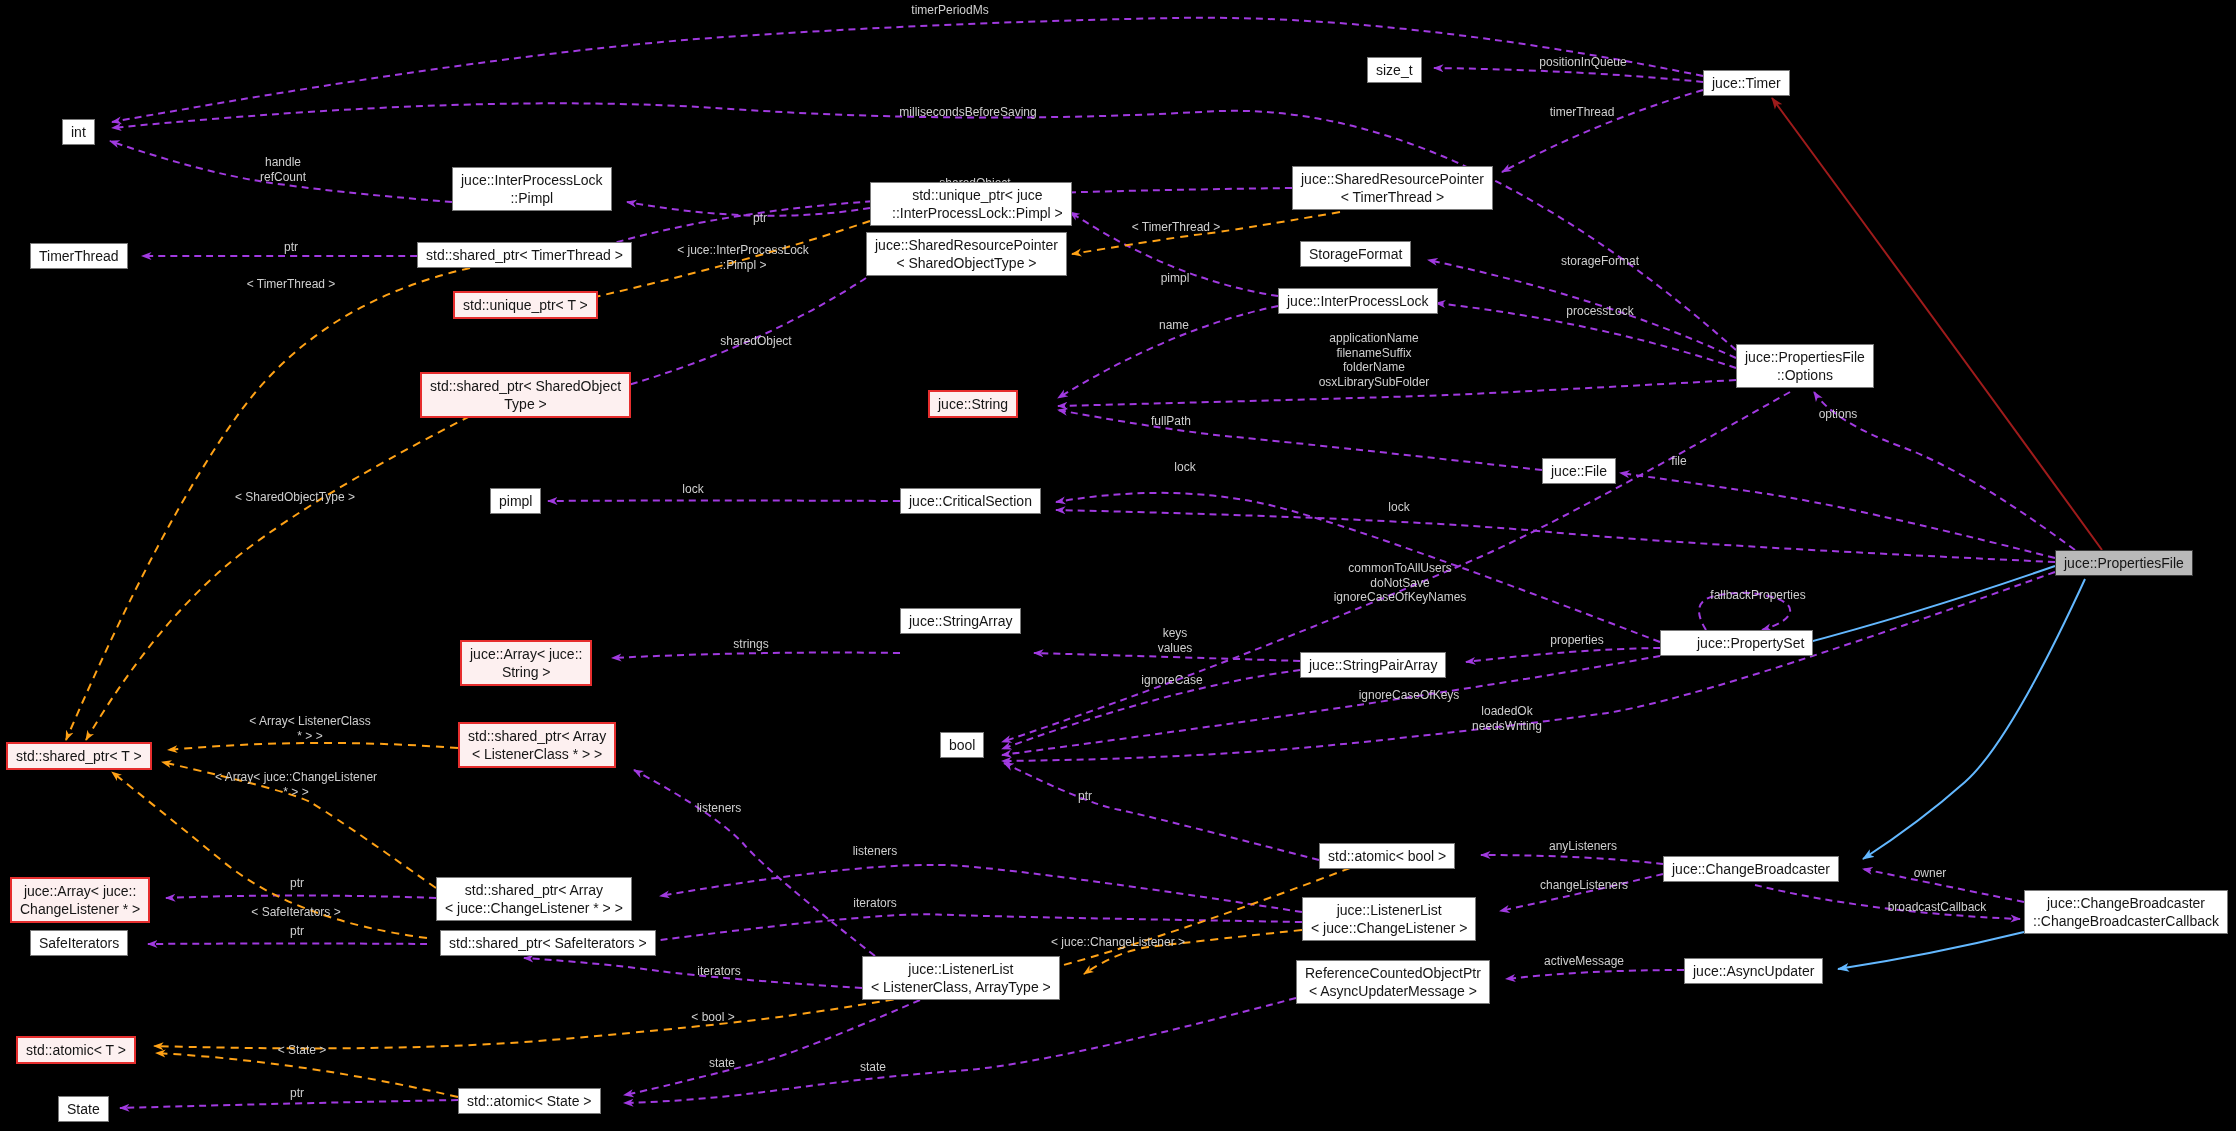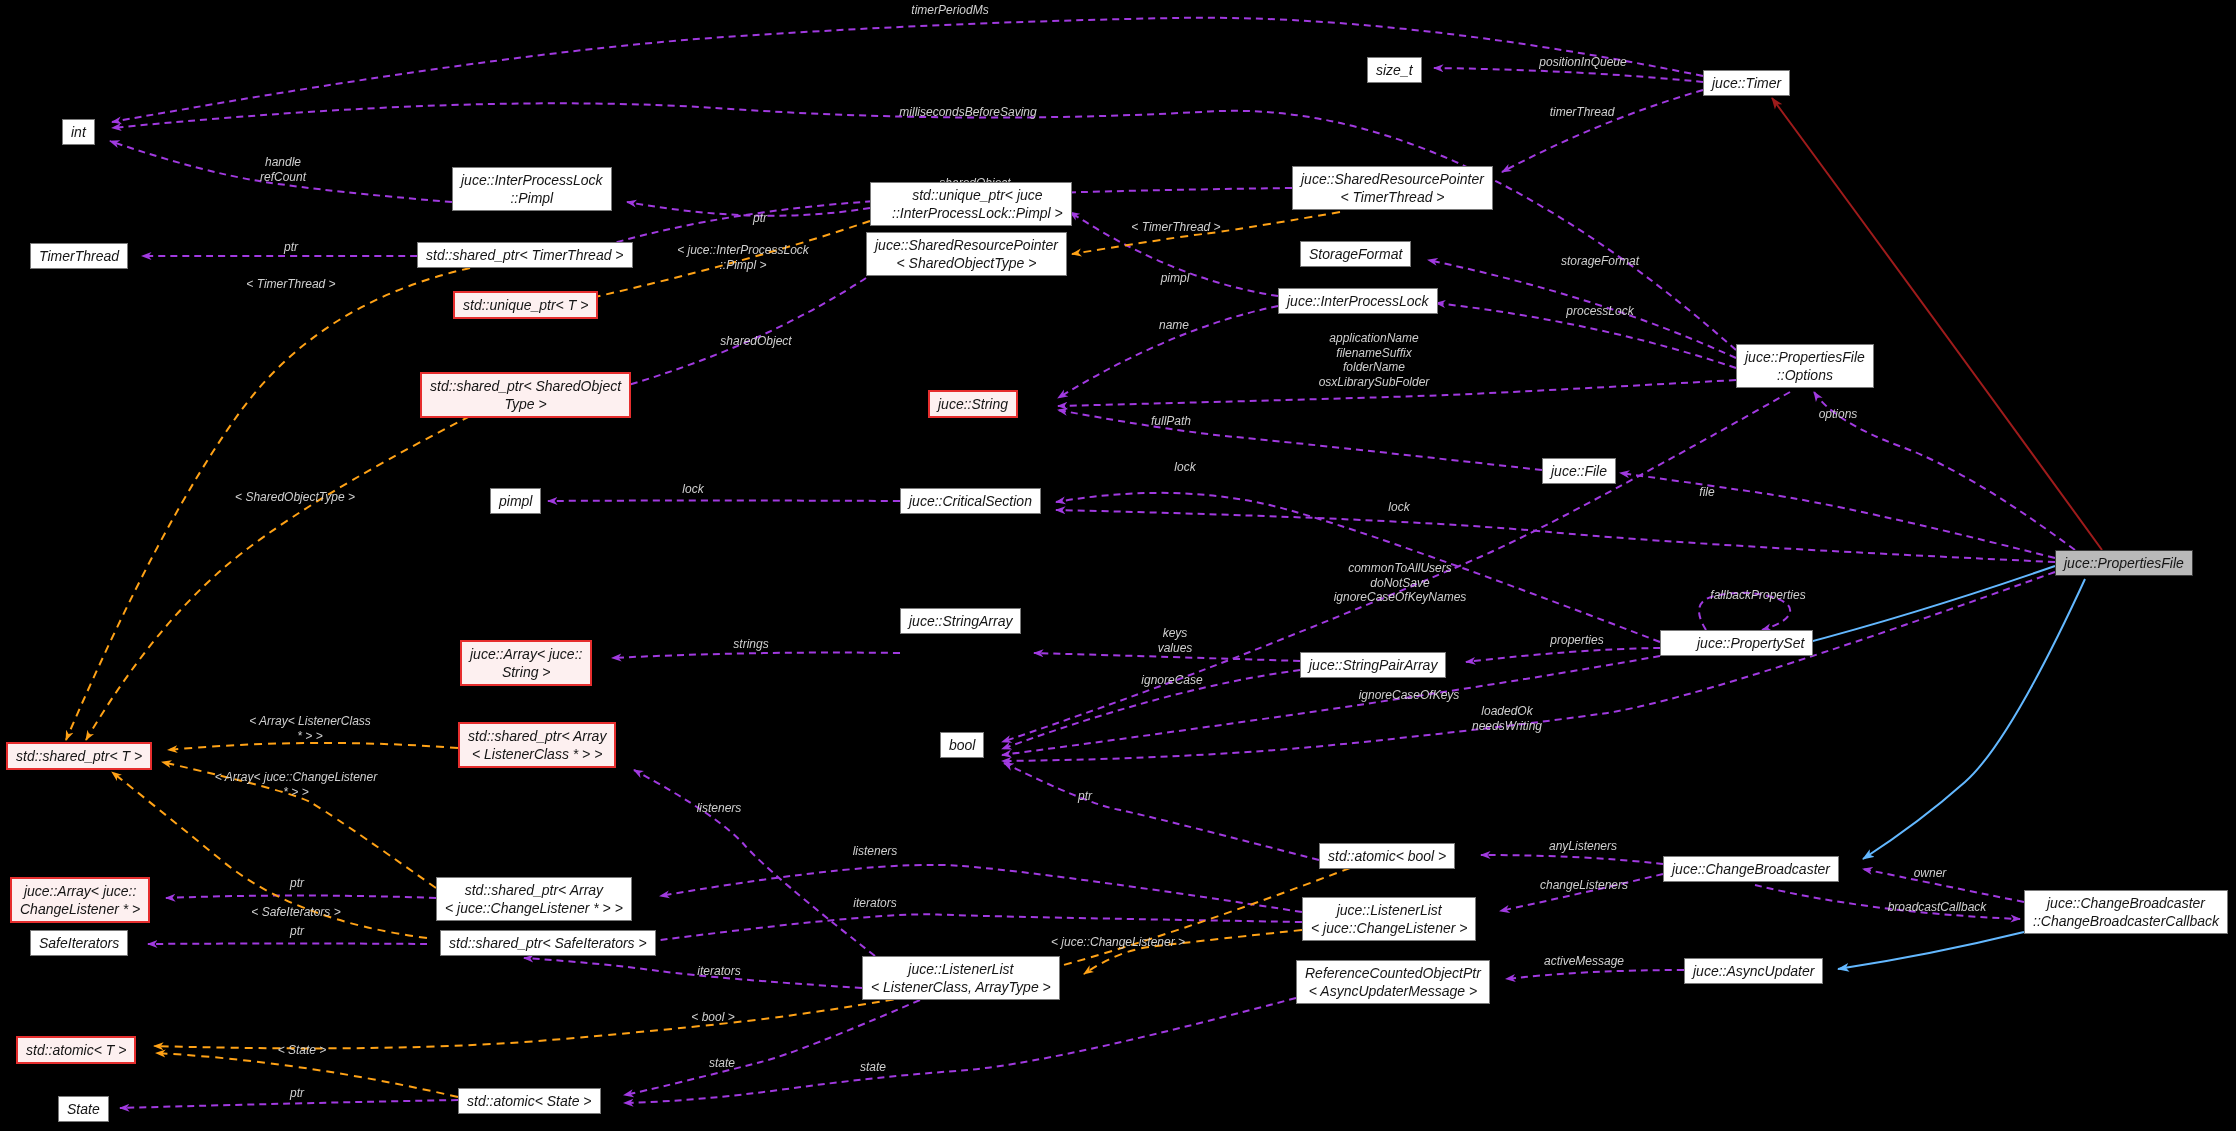--- a/index.html
+++ b/index.html
@@ -1,17 +1,17 @@
 <!DOCTYPE html>
 <html><head>
 <meta charset="utf-8">
 <style>
   html,body{margin:0;padding:0;background:#000;}
   #stage{position:relative;width:2236px;height:1131px;background:#000;overflow:hidden;
-         font-family:"Liberation Sans","DejaVu Sans",sans-serif;font-style:italic;}
+         font-family:"Liberation Sans","DejaVu Sans",sans-serif;}
   #edges{position:absolute;left:0;top:0;width:2236px;height:1131px;}
   .node{position:absolute;box-sizing:border-box;padding:3px 8px;text-align:center;
         font-size:14px;line-height:1.3;color:#151515;background:#ffffff;
         border:1.5px solid #7a7a7a;white-space:pre-line;z-index:3;cursor:pointer;}
   .node.red{background:#fdf0f0;border:2px solid #e62e2e;}
   .node.main{background:#b9b9b9;border:1.5px solid #3c3c3c;}
   .elabel{position:absolute;transform:translate(-50%,-50%);color:#cfcfcf;font-size:12px;
           line-height:1.22;text-align:center;white-space:pre-line;z-index:2;pointer-events:none;}
 </style>
 </head>
@@ -109,21 +109,21 @@
       <div class="elabel" style="left: 1600px; top: 311px;">processLock</div>
       <div class="elabel" style="left: 1374px; top: 360px;">applicationName
 filenameSuffix
 folderName
 osxLibrarySubFolder</div>
       <div class="elabel" style="left: 1171px; top: 421px;">fullPath</div>
       <div class="elabel" style="left: 693px; top: 489px;">lock</div>
       <div class="elabel" style="left: 1185px; top: 467px;">lock</div>
       <div class="elabel" style="left: 1399px; top: 507px;">lock</div>
       <div class="elabel" style="left: 1838px; top: 414px;">options</div>
-      <div class="elabel" style="left: 1679px; top: 492px; margin-left: 28px;">file</div>
+      <div class="elabel" style="left: 1679px; top: 461px;">file</div>
       <div class="elabel" style="left: 1400px; top: 583px;">commonToAllUsers
 doNotSave
 ignoreCaseOfKeyNames</div>
       <div class="elabel" style="left: 1577px; top: 640px;">properties</div>
       <div class="elabel" style="left: 1758px; top: 595px;">fallbackProperties</div>
       <div class="elabel" style="left: 1175px; top: 641px;">keys
 values</div>
       <div class="elabel" style="left: 1172px; top: 680px;">ignoreCase</div>
       <div class="elabel" style="left: 1409px; top: 695px;">ignoreCaseOfKeys</div>
       <div class="elabel" style="left: 1507px; top: 719px;">loadedOk

